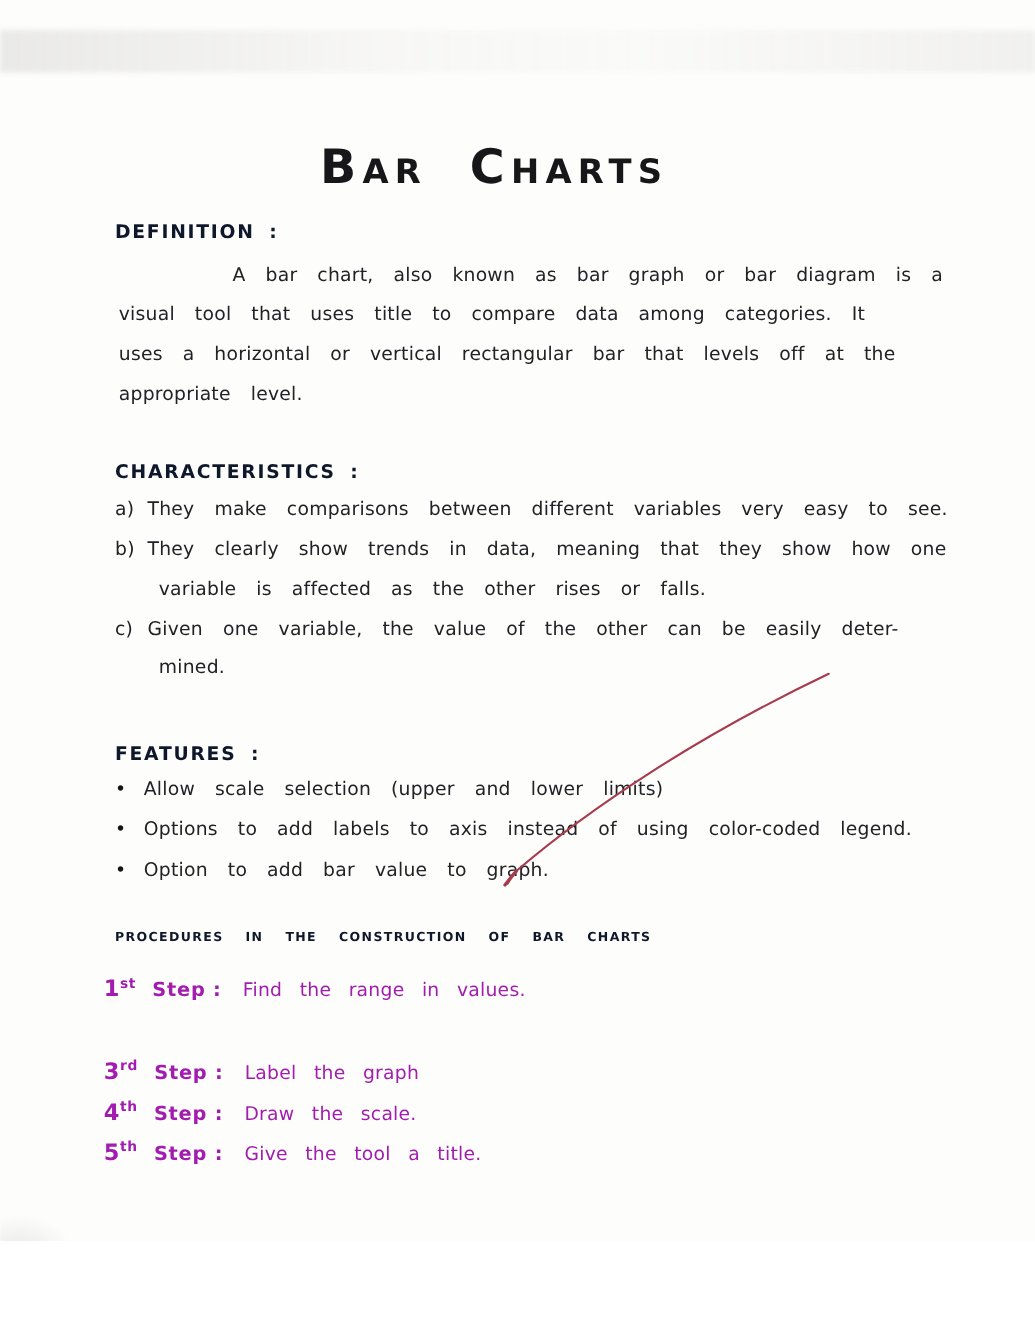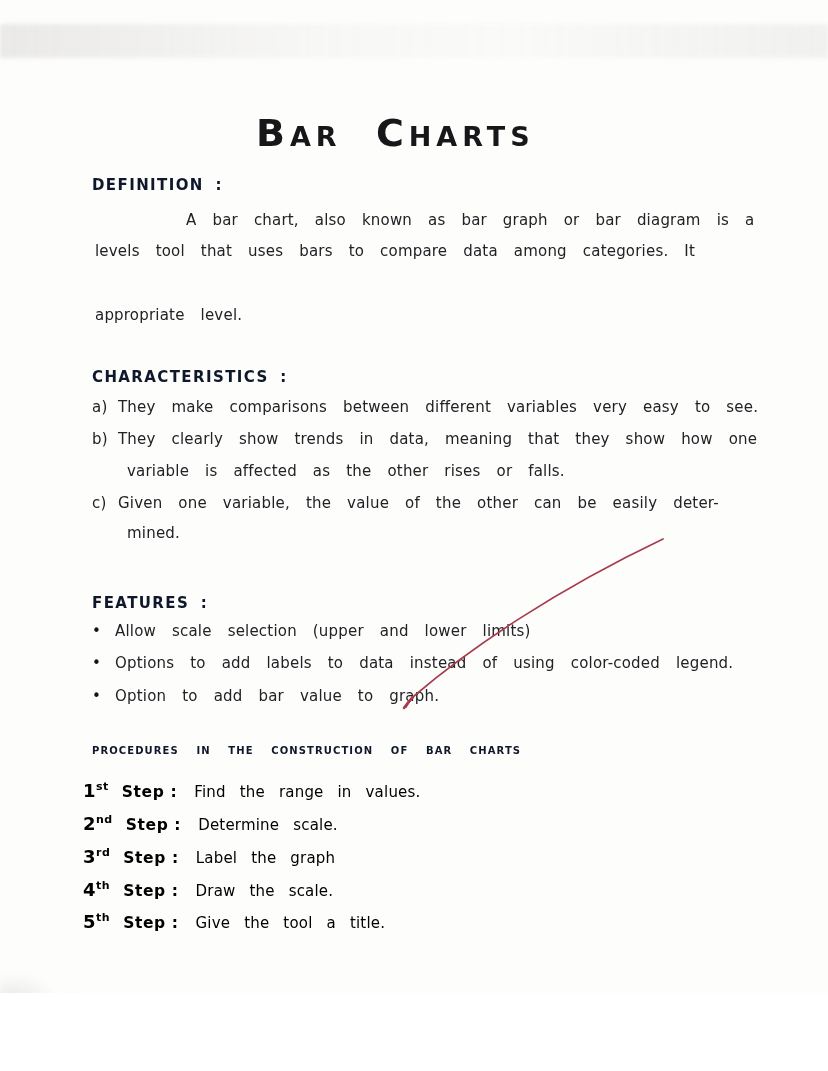--- a/index.html
+++ b/index.html
@@ -37,73 +37,71 @@
     position:absolute;white-space:nowrap;
     font-weight:700;font-size:15px;color:#0f172a;
     letter-spacing:1.4px;word-spacing:5px;
   }
   .line{
     position:absolute;white-space:nowrap;
     font-size:15px;word-spacing:11px;letter-spacing:.2px;color:#222226;
   }
   .marker{display:inline-block;width:26px;font-size:15px;}
   .bullet-dot{display:inline-block;width:23px;font-size:15px;color:#141416;}
-  .step{position:absolute;left:83px;white-space:nowrap;color:#000000;}
+  .step{position:absolute;left:83px;white-space:nowrap;color:#a21caf;}
   .step .ord{font-weight:700;font-size:18px;letter-spacing:.5px;}
   .step .ord sup{font-size:11px;font-weight:700;}
   .step .slabel{font-weight:700;font-size:15.5px;margin-left:13px;letter-spacing:.6px;}
   .step .stext{font-size:15px;margin-left:17px;word-spacing:9px;letter-spacing:.2px;}
   .red-mark{position:absolute;left:0;top:0;pointer-events:none;}
 </style>
 </head>
 <body>
 
 <div class="page">
 
   <div class="scan-top"></div>
   <div class="scan-bl"></div>
 
   <h1 class="title">Bar Charts</h1>
 
   <div class="heading" style="left:92px;top:176px">DEFINITION :</div>
   <div class="line" style="left:186px;top:211px">A bar chart, also known as bar graph or bar diagram is a</div>
-  <div class="line" style="left:95px;top:242px">levels tool that uses bars to compare data among categories. It</div>
+  <div class="line" style="left:95px;top:242px">visual tool that uses title to compare data among categories. It</div>
+  <div class="line" style="left:95px;top:274px">uses a horizontal or vertical rectangular bar that levels off at the</div>
   <div class="line" style="left:95px;top:306px">appropriate level.</div>
 
   <div class="heading" style="left:92px;top:368px">CHARACTERISTICS :</div>
   <div class="line" style="left:92px;top:398px">
     <span class="marker">a)</span><span>They make comparisons between different variables very easy to see.</span>
   </div>
   <div class="line" style="left:92px;top:430px">
     <span class="marker">b)</span><span>They clearly show trends in data, meaning that they show how one</span>
   </div>
   <div class="line" style="left:127px;top:462px">variable is affected as the other rises or falls.</div>
   <div class="line" style="left:92px;top:494px">
     <span class="marker">c)</span><span>Given one variable, the value of the other can be easily deter-</span>
   </div>
   <div class="line" style="left:127px;top:524px">mined.</div>
 
   <div class="heading" style="left:92px;top:594px">FEATURES :</div>
   <div class="line" style="left:92px;top:622px">
     <span class="bullet-dot">•</span><span>Allow scale selection (upper and lower limits)</span>
   </div>
   <div class="line" style="left:92px;top:654px">
-    <span class="bullet-dot">•</span><span>Options to add labels to data instead of using color-coded legend.</span>
+    <span class="bullet-dot">•</span><span>Options to add labels to axis instead of using color-coded legend.</span>
   </div>
   <div class="line" style="left:92px;top:687px">
     <span class="bullet-dot">•</span><span>Option to add bar value to graph.</span>
   </div>
 
   <div class="heading" style="left:92px;top:745px;letter-spacing:1.1px;word-spacing:13px;font-size:10px">PROCEDURES IN THE CONSTRUCTION OF BAR CHARTS</div>
 
   <div class="step" style="top:780px">
     <span class="ord"><span>1</span><sup>st</sup></span><span class="slabel">Step :</span><span class="stext">Find the range in values.</span>
-  </div>
-  <div class="step" style="top:813px">
-    <span class="ord"><span>2</span><sup>nd</sup></span><span class="slabel">Step :</span><span class="stext">Determine scale.</span>
   </div>
   <div class="step" style="top:846px">
     <span class="ord"><span>3</span><sup>rd</sup></span><span class="slabel">Step :</span><span class="stext">Label the graph</span>
   </div>
   <div class="step" style="top:879px">
     <span class="ord"><span>4</span><sup>th</sup></span><span class="slabel">Step :</span><span class="stext">Draw the scale.</span>
   </div>
   <div class="step" style="top:911px">
     <span class="ord"><span>5</span><sup>th</sup></span><span class="slabel">Step :</span><span class="stext">Give the tool a title.</span>
   </div>

